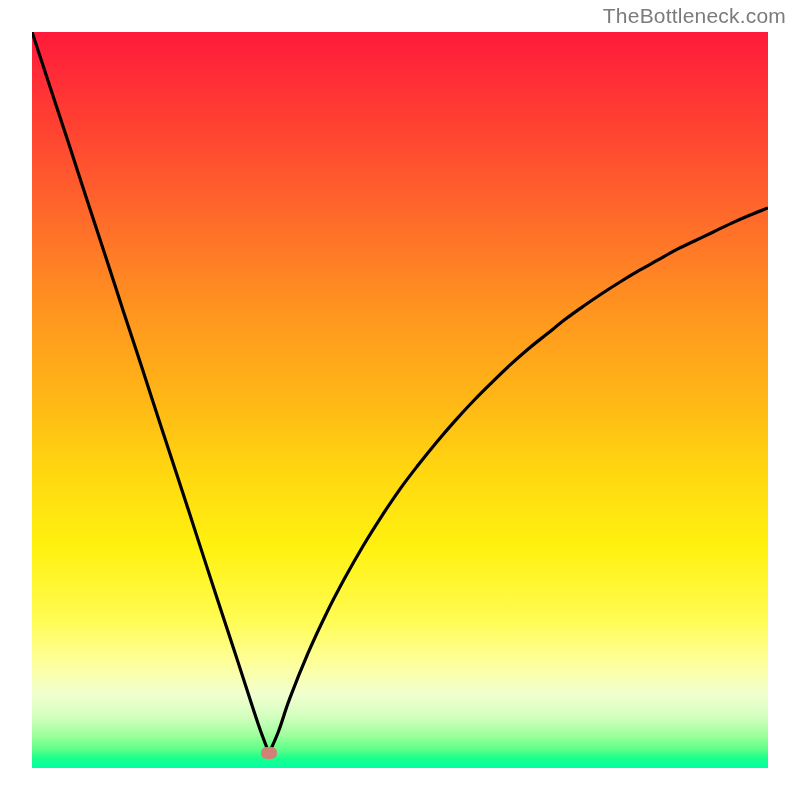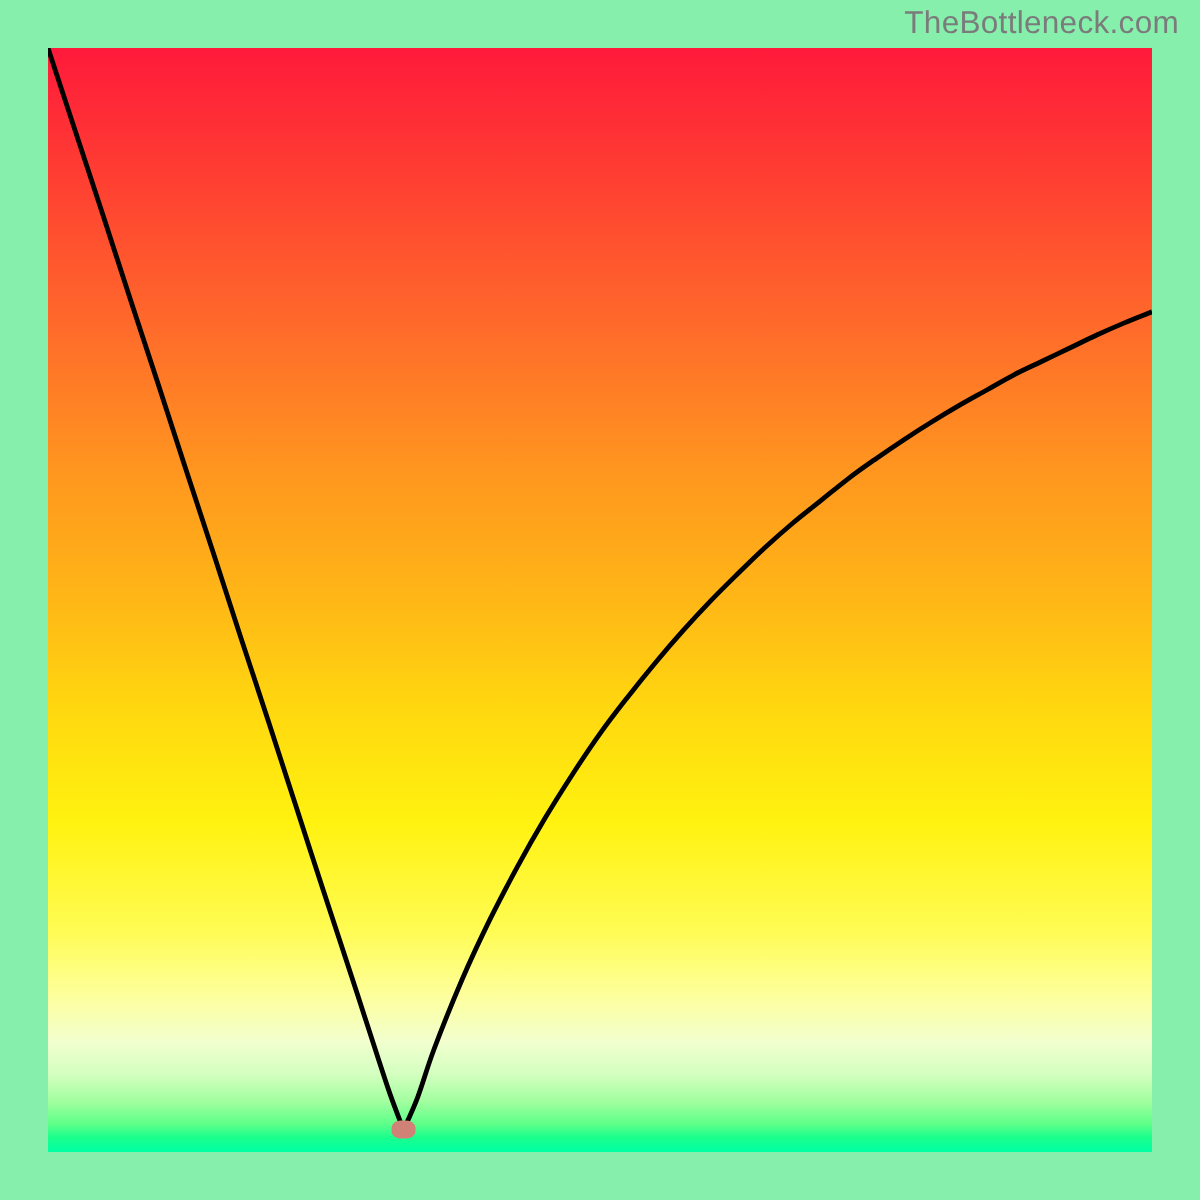--- a/index.html
+++ b/index.html
@@ -8,21 +8,21 @@
     width: 800px;
     height: 800px;
     background: #000;
     overflow: hidden;
     font-family: Arial, Helvetica, sans-serif;
   }
   .stage {
     position: relative;
     width: 800px;
     height: 800px;
-    background: #86efac;
+    background: #ffffff;
   }
   .plot-area {
     position: absolute;
     left: 32px;
     top: 32px;
     width: 736px;
     height: 736px;
     background: linear-gradient(
       to bottom,
       #ff1a3b 0%,

